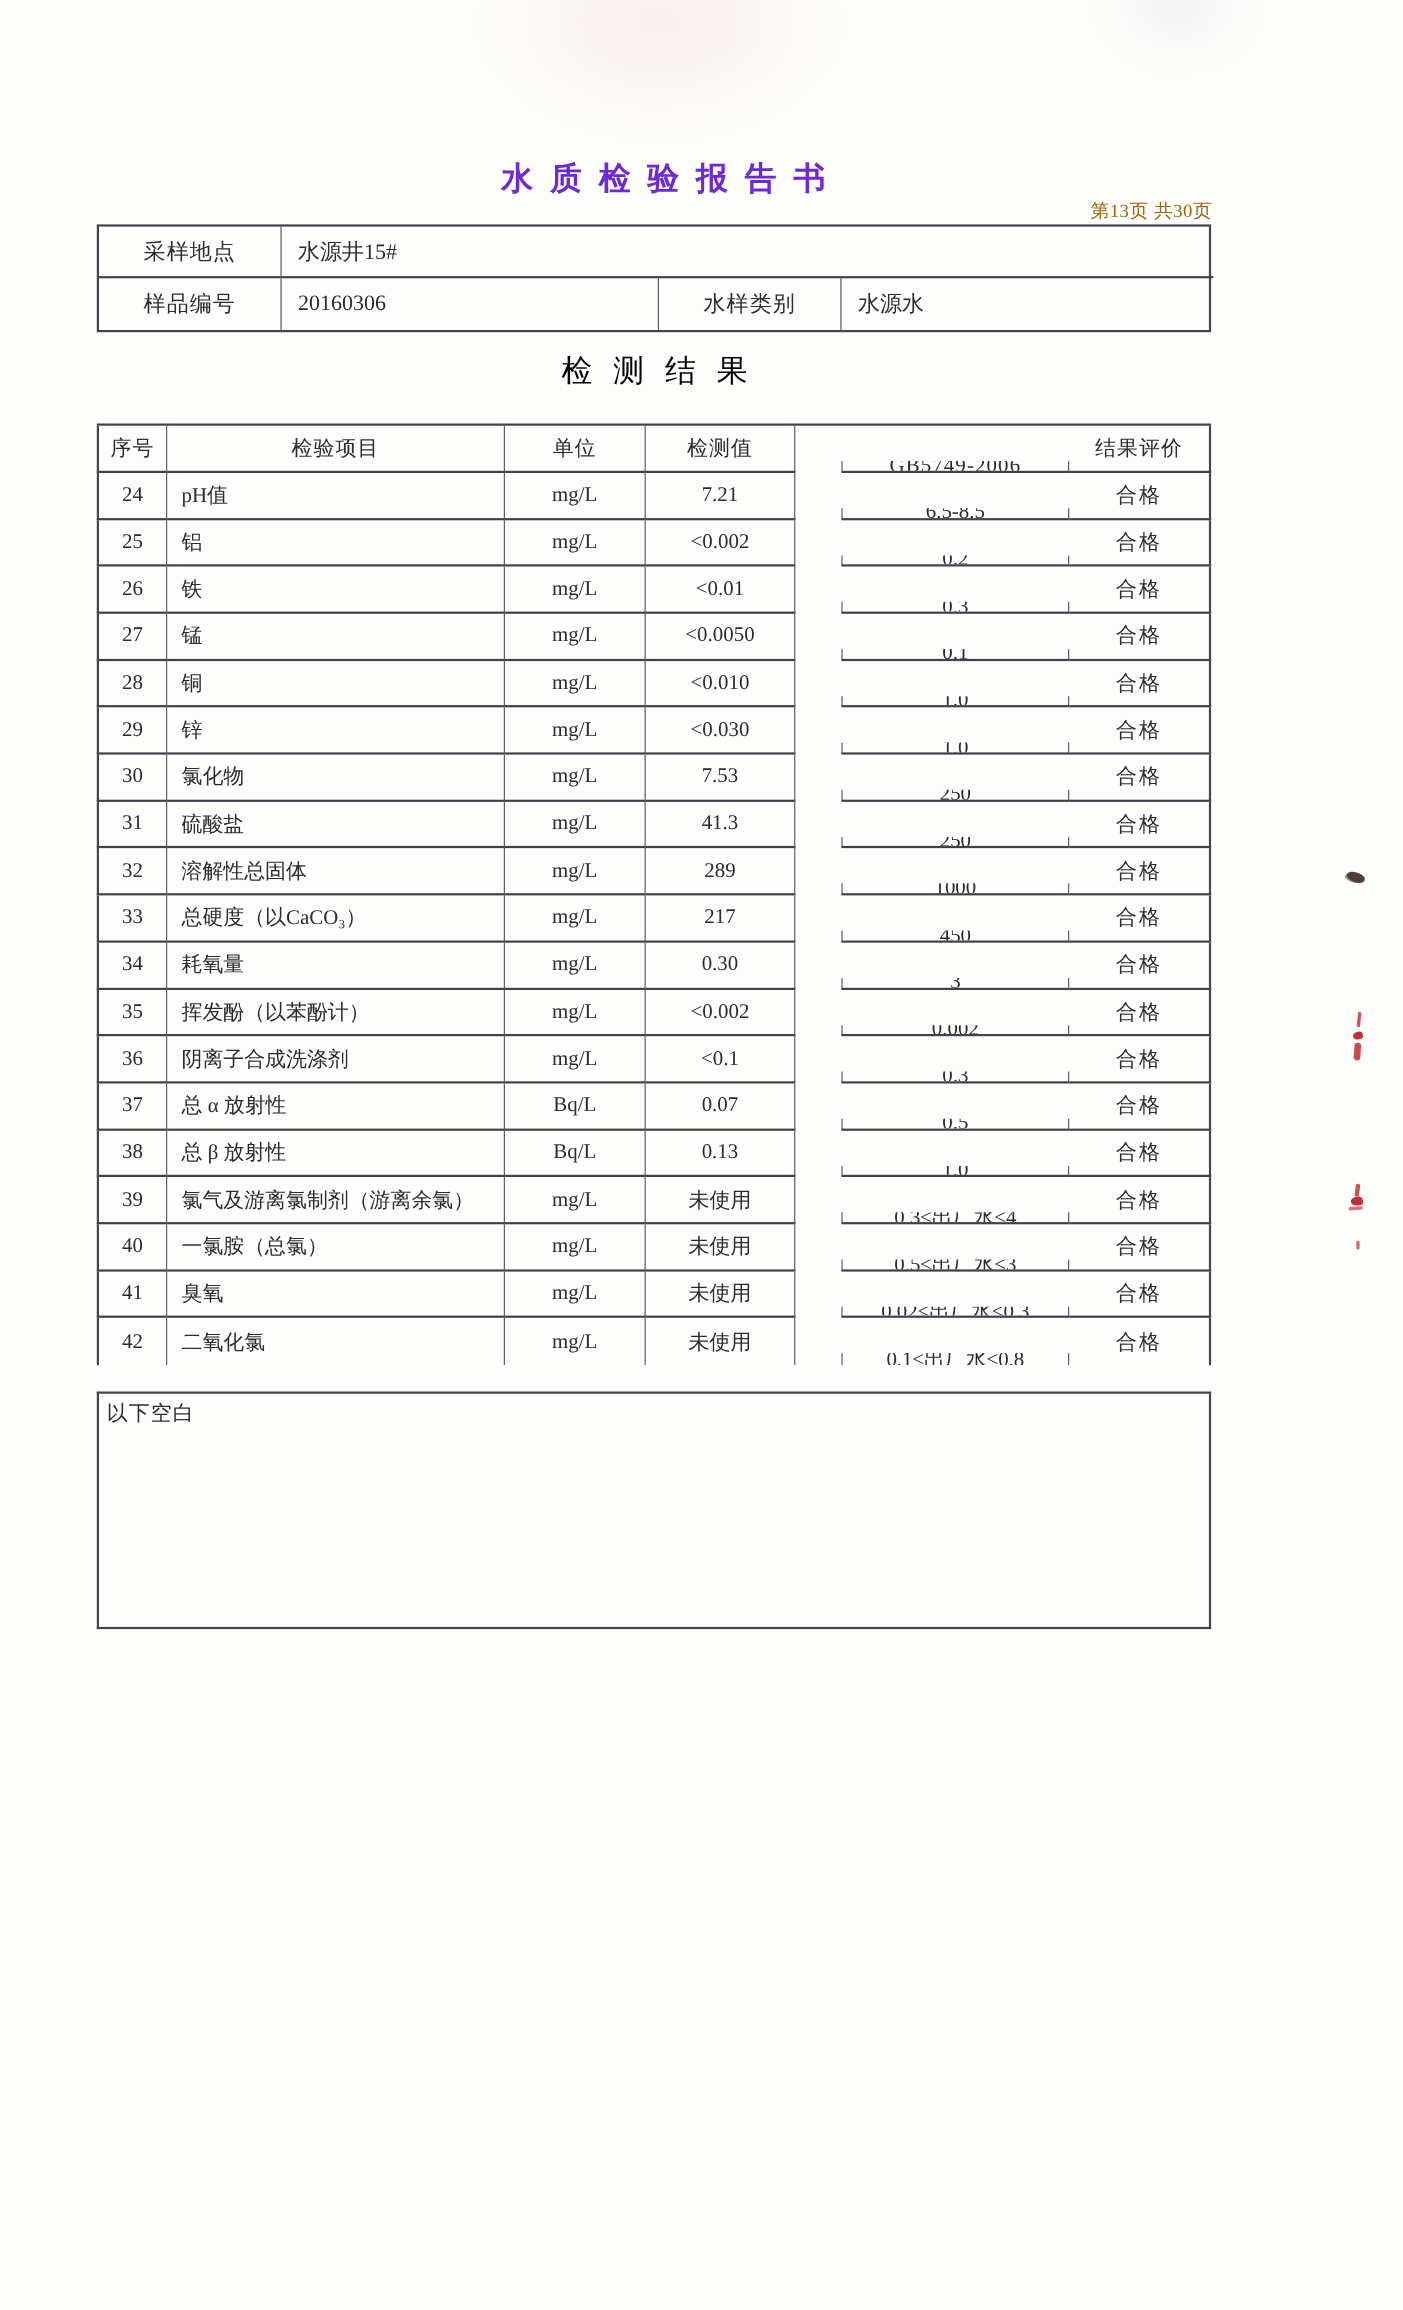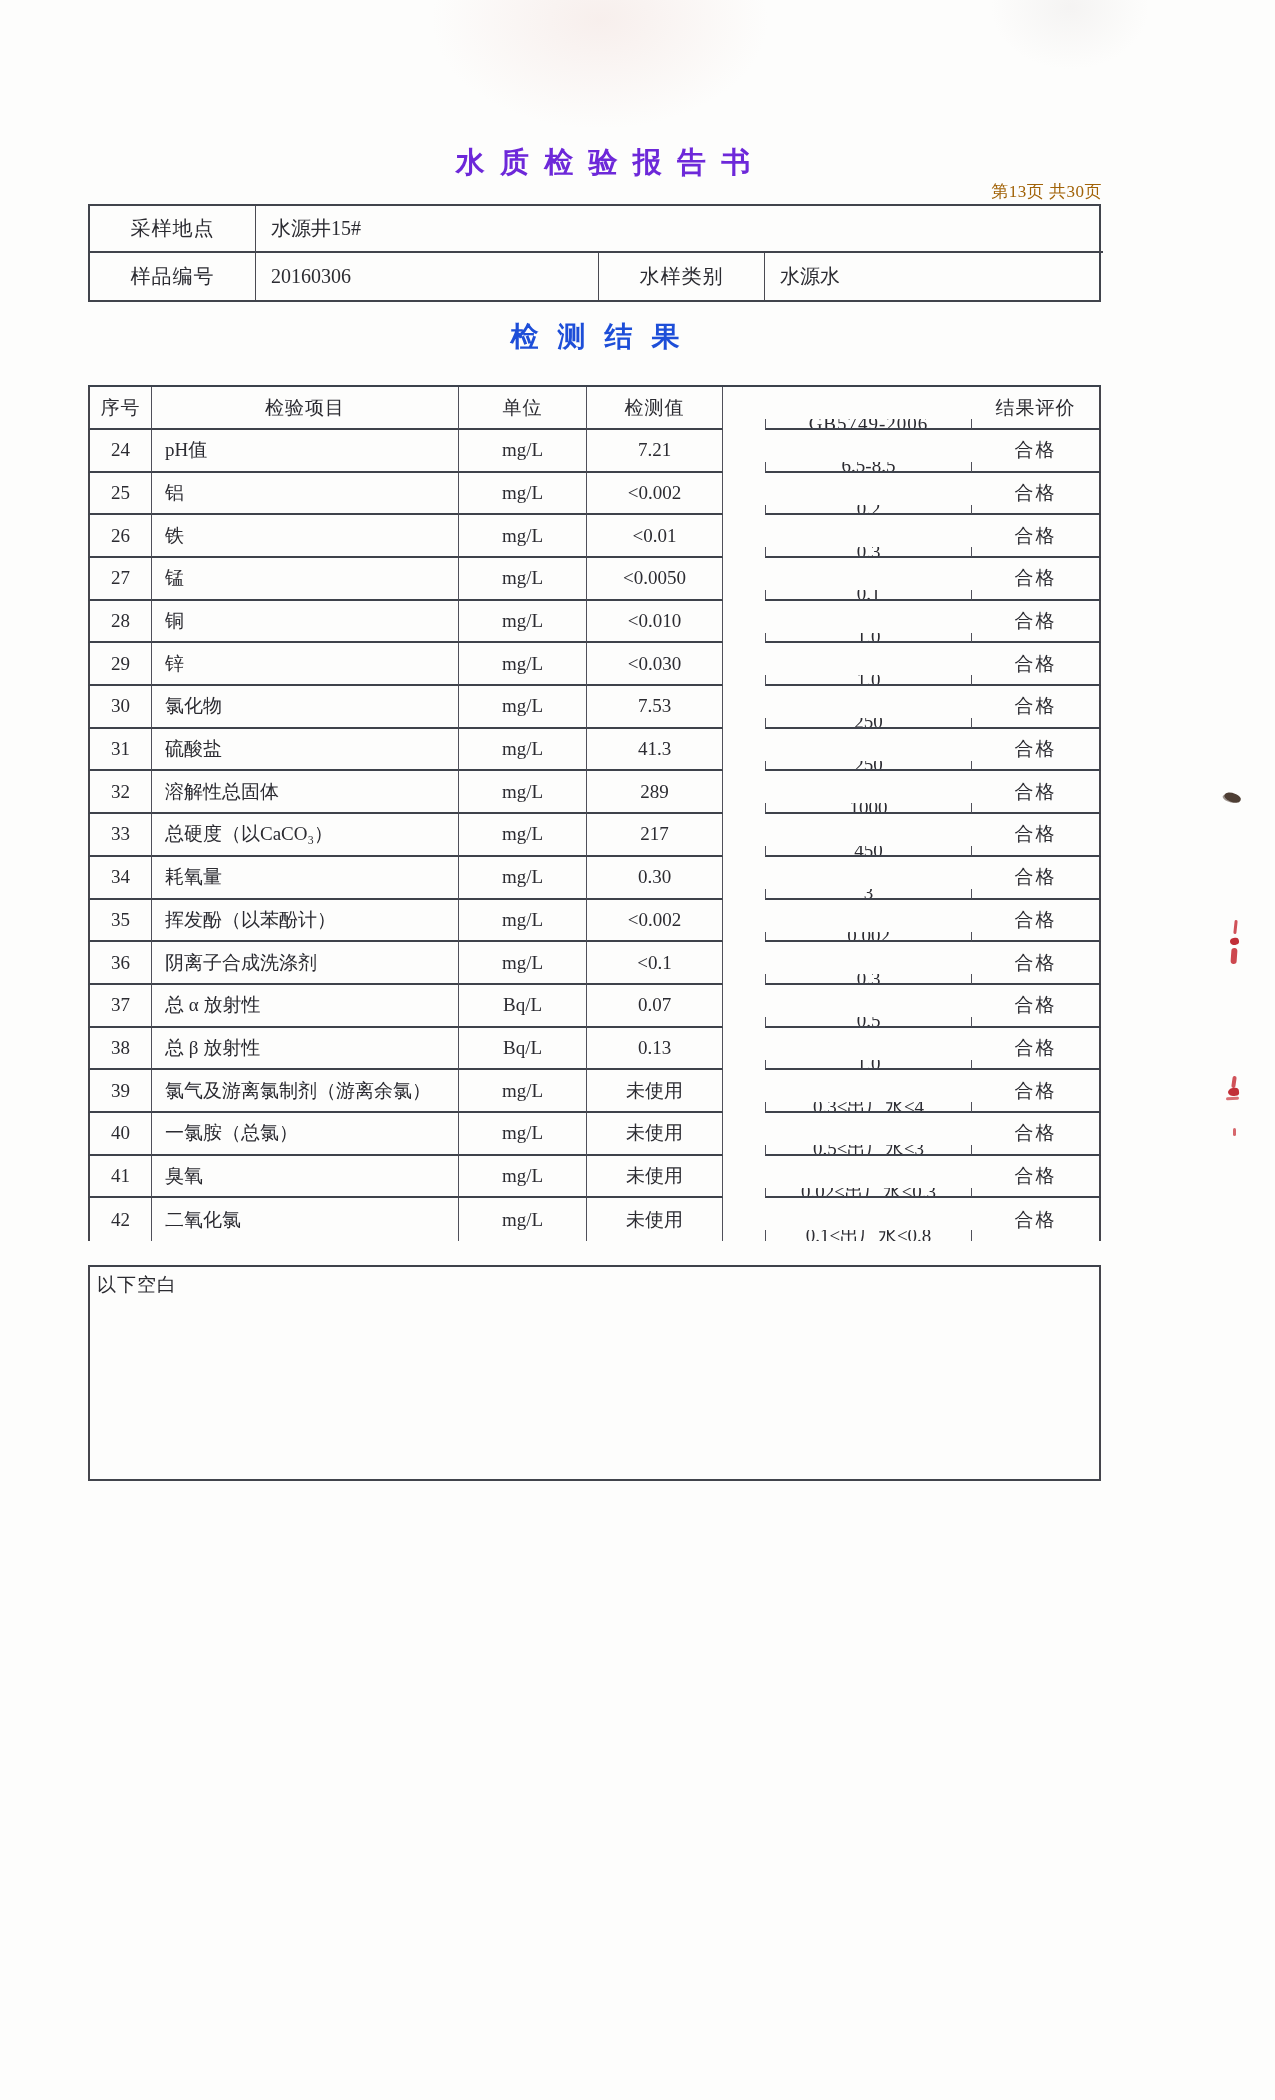--- a/index.html
+++ b/index.html
@@ -42,22 +42,22 @@
   }
   .sg{display:flex;align-items:center;box-sizing:border-box;}
   .sg.label{justify-content:center;letter-spacing:1px;}
   .sg.value{justify-content:flex-start;padding-left:15px;}
   .sg.bb{border-bottom:2px solid #41444c;}
   .sg.br{border-right:1.5px solid #4a4a52;}
   .sg.span3{grid-column:2 / span 3;}
 
   .section-title{
     position:absolute;left:0;top:318px;width:1196px;
-    text-align:center;font-size:28px;font-weight:bold;
-    letter-spacing:6px;color:#1d4ed8;
+    text-align:center;font-size:28px;font-weight:normal;
+    letter-spacing:6px;color:#000000;
   }
 
   
   .rgrid{
     position:absolute;left:88px;top:385px;width:1013px;height:856px;
     box-sizing:border-box;border-top:2.5px solid #3c424c;
     display:grid;
     grid-template-columns:64px 307px 128px 136px 42px 207px 129px;
     grid-template-rows:43px repeat(19, 1fr);
     font-size:19px;

